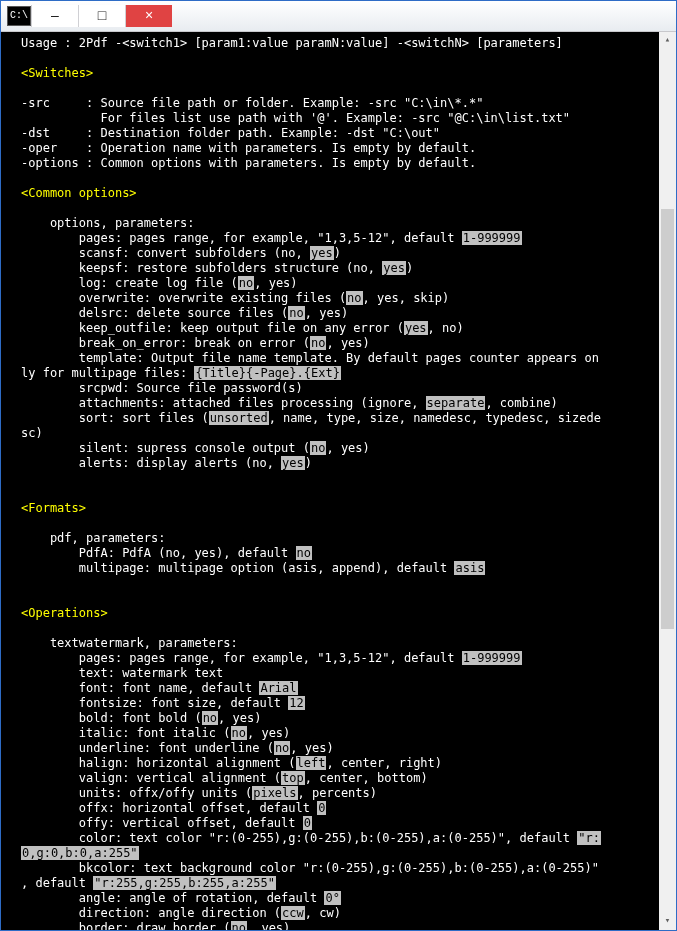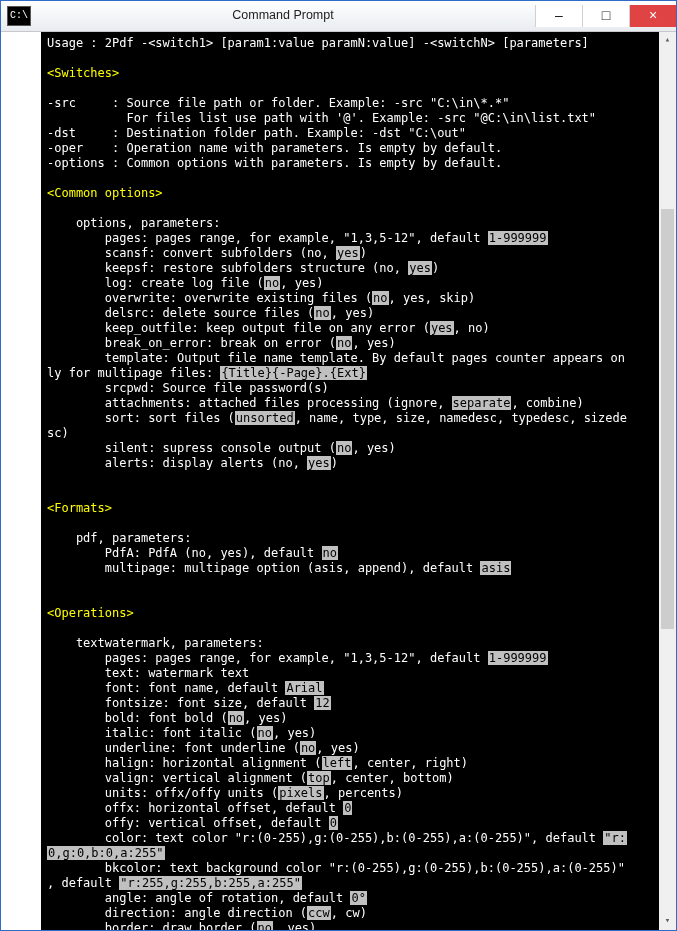--- a/index.html
+++ b/index.html
@@ -67,28 +67,27 @@
   }
   .body {
     flex: 1;
     display: flex;
     overflow: hidden;
   }
   .terminal {
     flex: 1;
     background: #000;
     color: #fff;
-    padding: 4px 2px 4px 6px;
+    padding: 4px 2px 4px 20px;
     white-space: pre;
     overflow: hidden;
     letter-spacing: 0px;
     font-family: "Lucida Console", "Consolas", monospace;
     font-size: 12px;
     line-height: 15px;
-    margin-left: 40px;
   }
   .scrollbar {
     width: 17px;
     background: #f0f0f0;
     display: flex;
     flex-direction: column;
   }
   .sb-btn {
     height: 17px;
     background: #f0f0f0;
@@ -114,21 +113,20 @@
   }
   .yel { color: #ffff00; }
   .hl { background: #c0c0c0; color: #000; padding: 0 1px; }
 </style>
 </head>
 <body>
 
 <div class="window">
   <div class="titlebar">
     <div class="icon-box">C:\</div>
-    <div class="title">Command Prompt</div>
     <div class="winbtn minimize">–</div>
     <div class="winbtn maximize">□</div>
     <div class="winbtn close">×</div>
   </div>
 
   <div class="body">
     <div class="terminal"><span>Usage : 2Pdf -&lt;switch1&gt; [param1:value paramN:value] -&lt;switchN&gt; [parameters]</span>
 
 <span class="yel">&lt;Switches&gt;</span>
 

